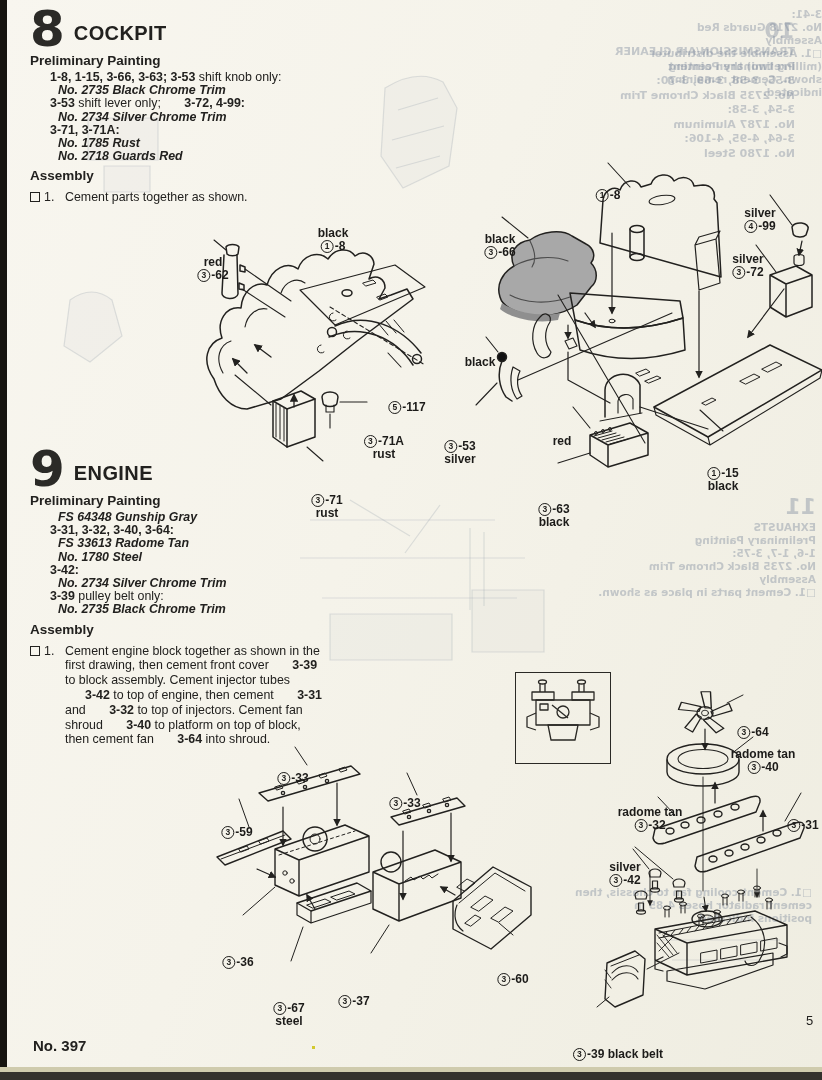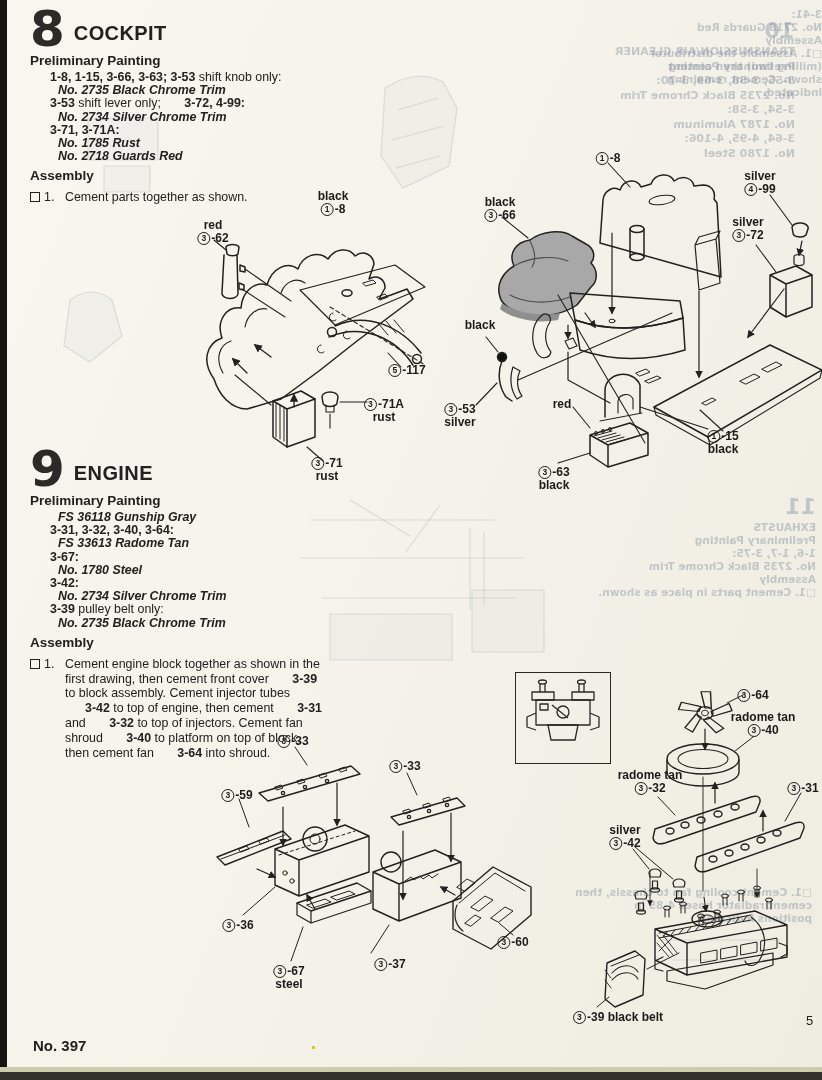--- a/index.html
+++ b/index.html
@@ -27,21 +27,21 @@
   .spec .b, .b{font-weight:bold;margin-left:20px;}
   .pname{font-weight:bold;font-style:italic;margin-left:28px;}
   .step{position:relative;padding-left:35px;font-size:12.4px;line-height:14.8px;margin-top:7px;}
   .chk{position:absolute;left:0;top:2px;width:8px;height:8px;border:1.4px solid #22211f;}
   .stepno{position:absolute;left:14px;top:0;}
   
   .diagram{position:absolute;z-index:2;}
   .inset{position:absolute;left:515px;top:672px;width:94px;height:90px;border:1.6px solid #2a2925;z-index:2;}
   
   .plabel{position:absolute;z-index:4;transform:translateX(-50%);text-align:center;
-          font-size:12px;line-height:13px;font-weight:bold;color:#1c1b19;white-space:nowrap;}
+          font-size:12px;line-height:13px;font-weight:bold;color:#1c1b19;white-space:nowrap;margin-top:37px;}
   .lbl-ref{font-weight:bold;}
   .circ{display:inline-block;width:11px;height:11px;border:1.2px solid #1c1b19;border-radius:50%;
         font-size:8.5px;line-height:10.5px;text-align:center;vertical-align:1px;margin-right:1px;}
   
   .kitnum{position:absolute;left:33px;top:1037px;font-size:15px;font-weight:bold;z-index:3;}
   .pagenum{position:absolute;left:806px;top:1013px;font-size:13px;z-index:3;}
   .artifact-dot{position:absolute;left:312px;top:1046px;width:3px;height:3px;background:#d3c92d;z-index:5;}
   svg{display:block;}
   svg path,svg line,svg circle,svg ellipse,svg polyline{vector-effect:none;}
 </style>
@@ -122,24 +122,23 @@
     </div>
   </section>
 
   <section class="col" style="left:30px;top:446px;width:400px;">
     <div class="sec-head">
       <span class="sec-num">9</span>
       <span class="sec-title">ENGINE</span>
     </div>
     <div class="subhead">Preliminary Painting</div>
     <div class="paintlist">
-      <div class="pname">FS 36118 Gunship Gray</div>
+      <div class="pname">FS 64348 Gunship Gray</div>
       <div class="spec"><span class="b">3-31, 3-32, 3-40, 3-64:</span></div>
       <div class="pname">FS 33613 Radome Tan</div>
-      <div class="spec"><span class="b">3-67:</span></div>
       <div class="pname">No. 1780 Steel</div>
       <div class="spec"><span class="b">3-42:</span></div>
       <div class="pname">No. 2734 Silver Chrome Trim</div>
       <div class="spec"><span class="b">3-39</span><span> pulley belt only:</span></div>
       <div class="pname">No. 2735 Black Chrome Trim</div>
     </div>
     <div class="subhead">Assembly</div>
     <div class="step" style="width:258px;">
       <span class="chk"></span>
       <span class="stepno">1.</span>
@@ -509,21 +508,21 @@
   <div class="plabel" style="left:237px;top:789px;">
       <div class="lbl-ref"><span class="circ">3</span>-59</div>
     </div>
   <div class="plabel" style="left:238px;top:919px;">
       <div class="lbl-ref"><span class="circ">3</span>-36</div>
     </div>
   <div class="plabel" style="left:289px;top:965px;">
       <div class="lbl-ref"><span class="circ">3</span>-67</div>
       <div class="lbl-color">steel</div>
     </div>
-  <div class="plabel" style="left:390px;top:958px;">
+  <div class="plabel" style="left:354px;top:958px;">
       <div class="lbl-ref"><span class="circ">3</span>-37</div>
     </div>
   <div class="plabel" style="left:513px;top:936px;">
       <div class="lbl-ref"><span class="circ">3</span>-60</div>
     </div>
   <div class="plabel" style="left:753px;top:689px;">
       <div class="lbl-ref"><span class="circ">3</span>-64</div>
     </div>
   <div class="plabel" style="left:763px;top:711px;">
       <div class="lbl-color">radome tan</div>

